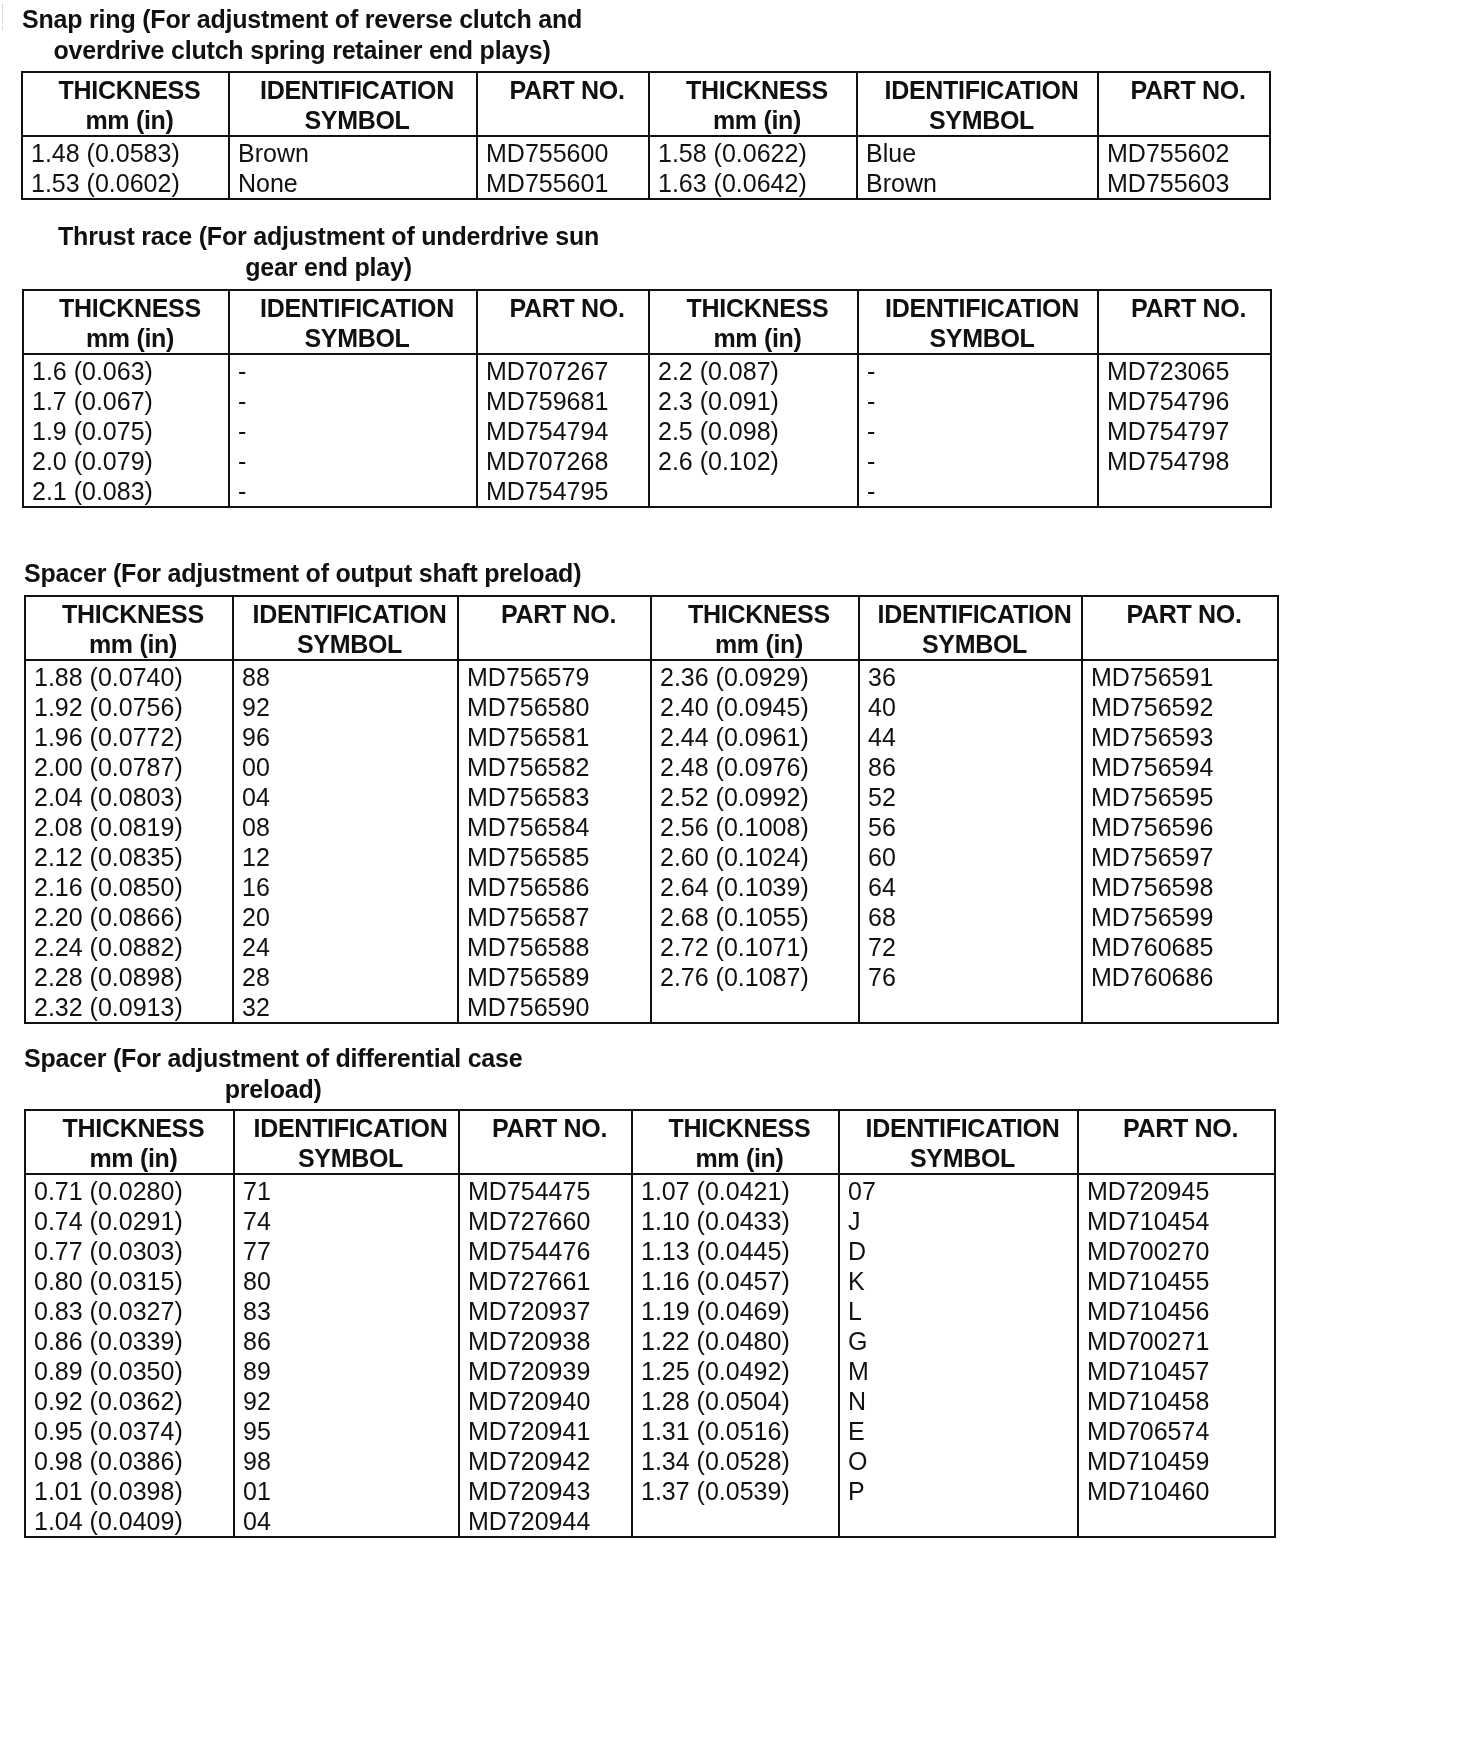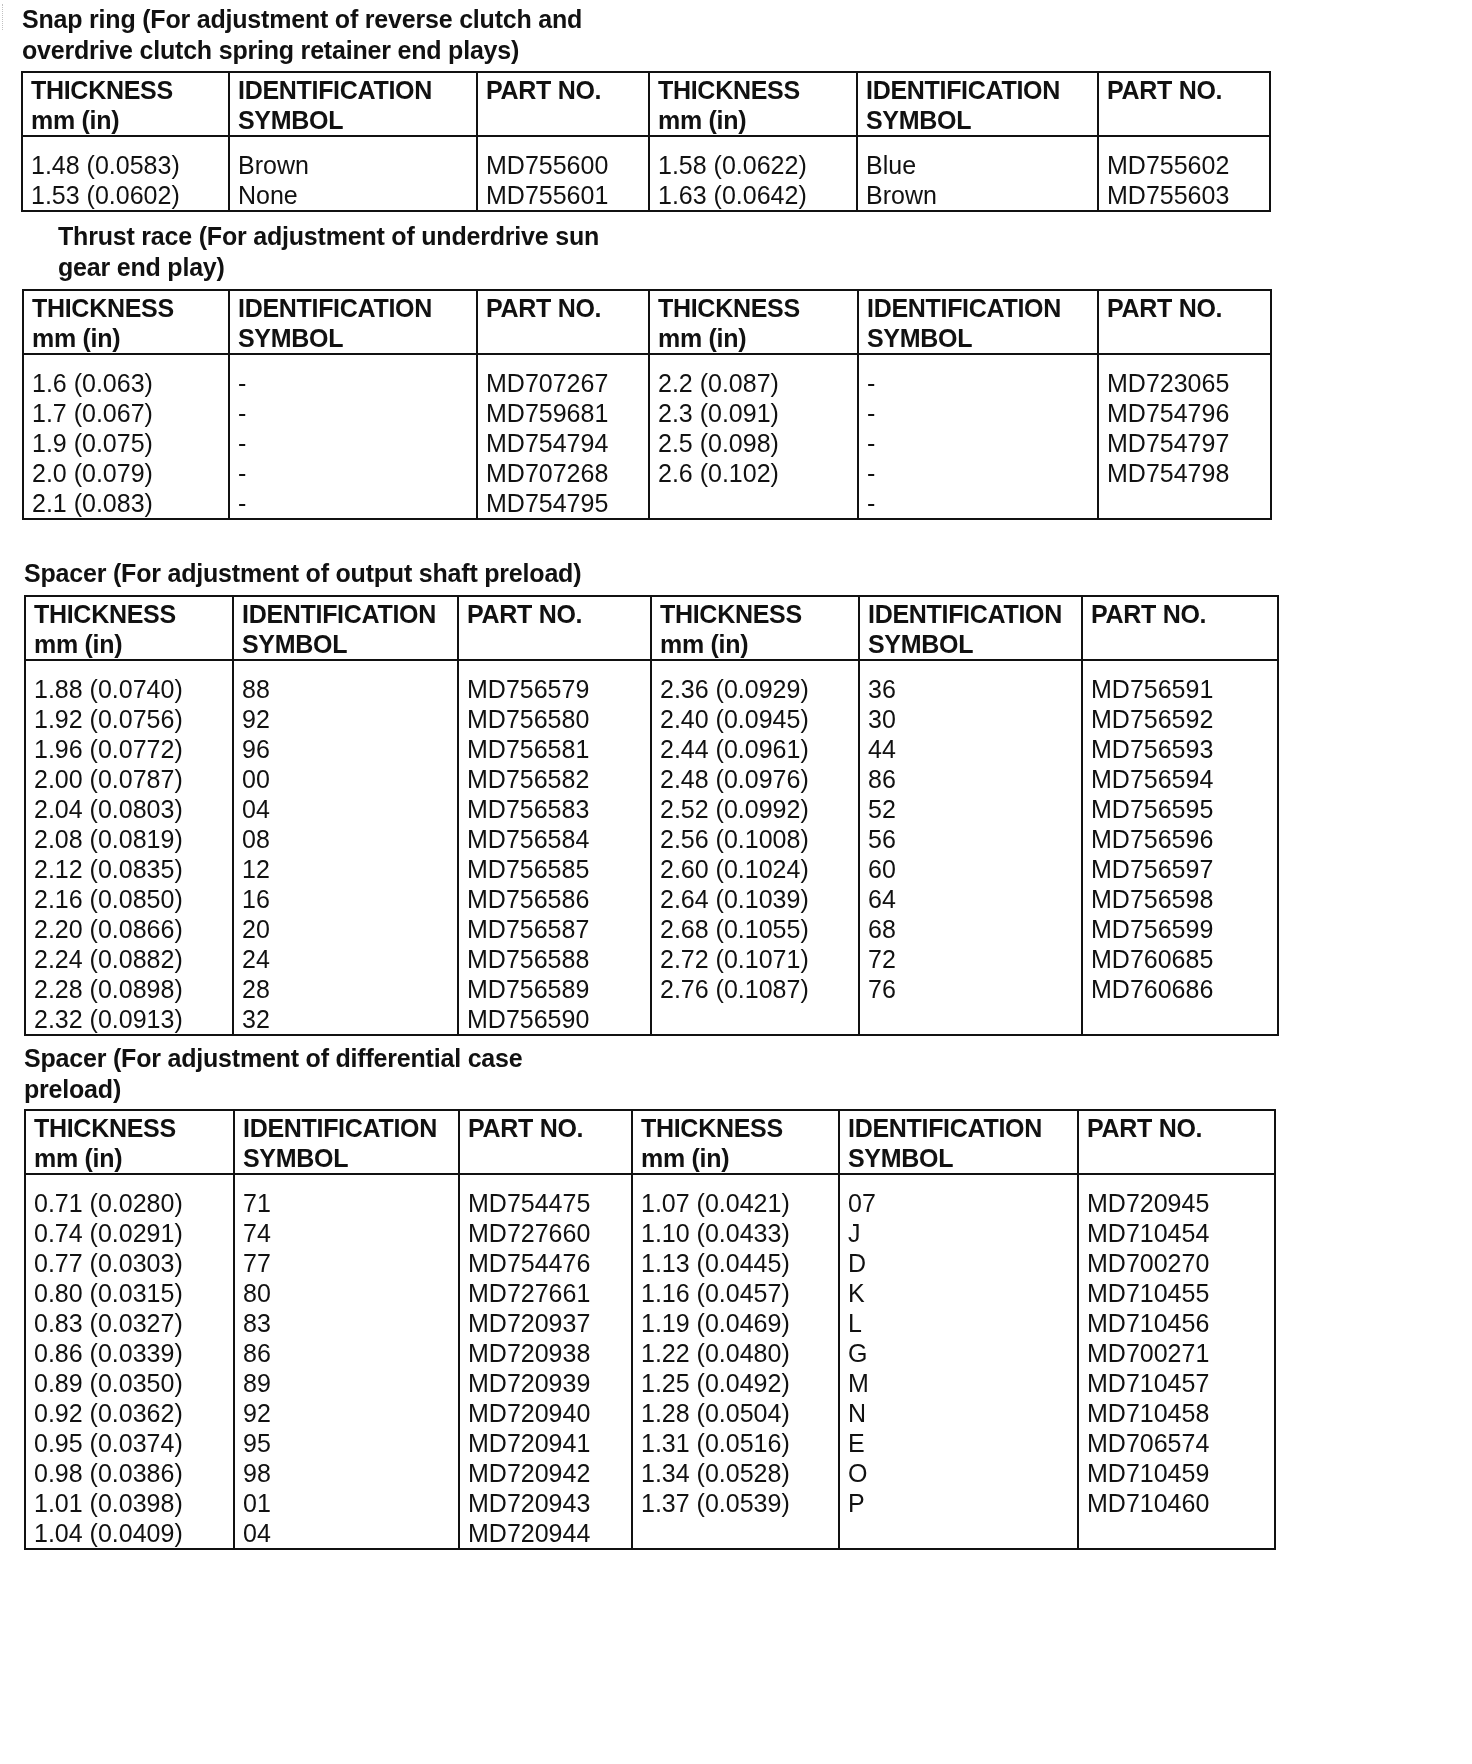--- a/index.html
+++ b/index.html
@@ -18,23 +18,23 @@
     table.parts th, table.parts td {
       border-left: 2px solid #111; border-right: 2px solid #111;
       padding: 0 0 0 8px; vertical-align: top; text-align: left;
       font-size: 25px; white-space: nowrap; overflow: hidden;
     }
     table.parts thead th {
       font-weight: bold; line-height: 30px; padding-top: 2px;
       border-bottom: 2.5px solid #111; letter-spacing: -0.3px;
     }
     table.parts tbody td { line-height: 30px; font-weight: normal; }
-    table.parts tbody tr:first-child td { padding-top: 13px; }
+    table.parts tbody tr:first-child td { padding-top: 1px; }
     table.parts tbody tr:last-child td { }
-    .hl { display: block; }
+    .hl { display: block; text-align: center; }
     .scan-mark {
       position: absolute; left: 2px; top: 4px; width: 8px; height: 26px;
       border-left: 1px dotted #999; opacity: 0.6;
     }
   </style>
 </head>
 <body>
 
 <div class="scan-mark"></div>
 
@@ -231,21 +231,21 @@
         <td>MD756579</td>
         <td>2.36 (0.0929)</td>
         <td>36</td>
         <td>MD756591</td>
       </tr>
       <tr>
         <td>1.92 (0.0756)</td>
         <td>92</td>
         <td>MD756580</td>
         <td>2.40 (0.0945)</td>
-        <td>30</td>
+        <td>40</td>
         <td>MD756592</td>
       </tr>
       <tr>
         <td>1.96 (0.0772)</td>
         <td>96</td>
         <td>MD756581</td>
         <td>2.44 (0.0961)</td>
         <td>44</td>
         <td>MD756593</td>
       </tr>

